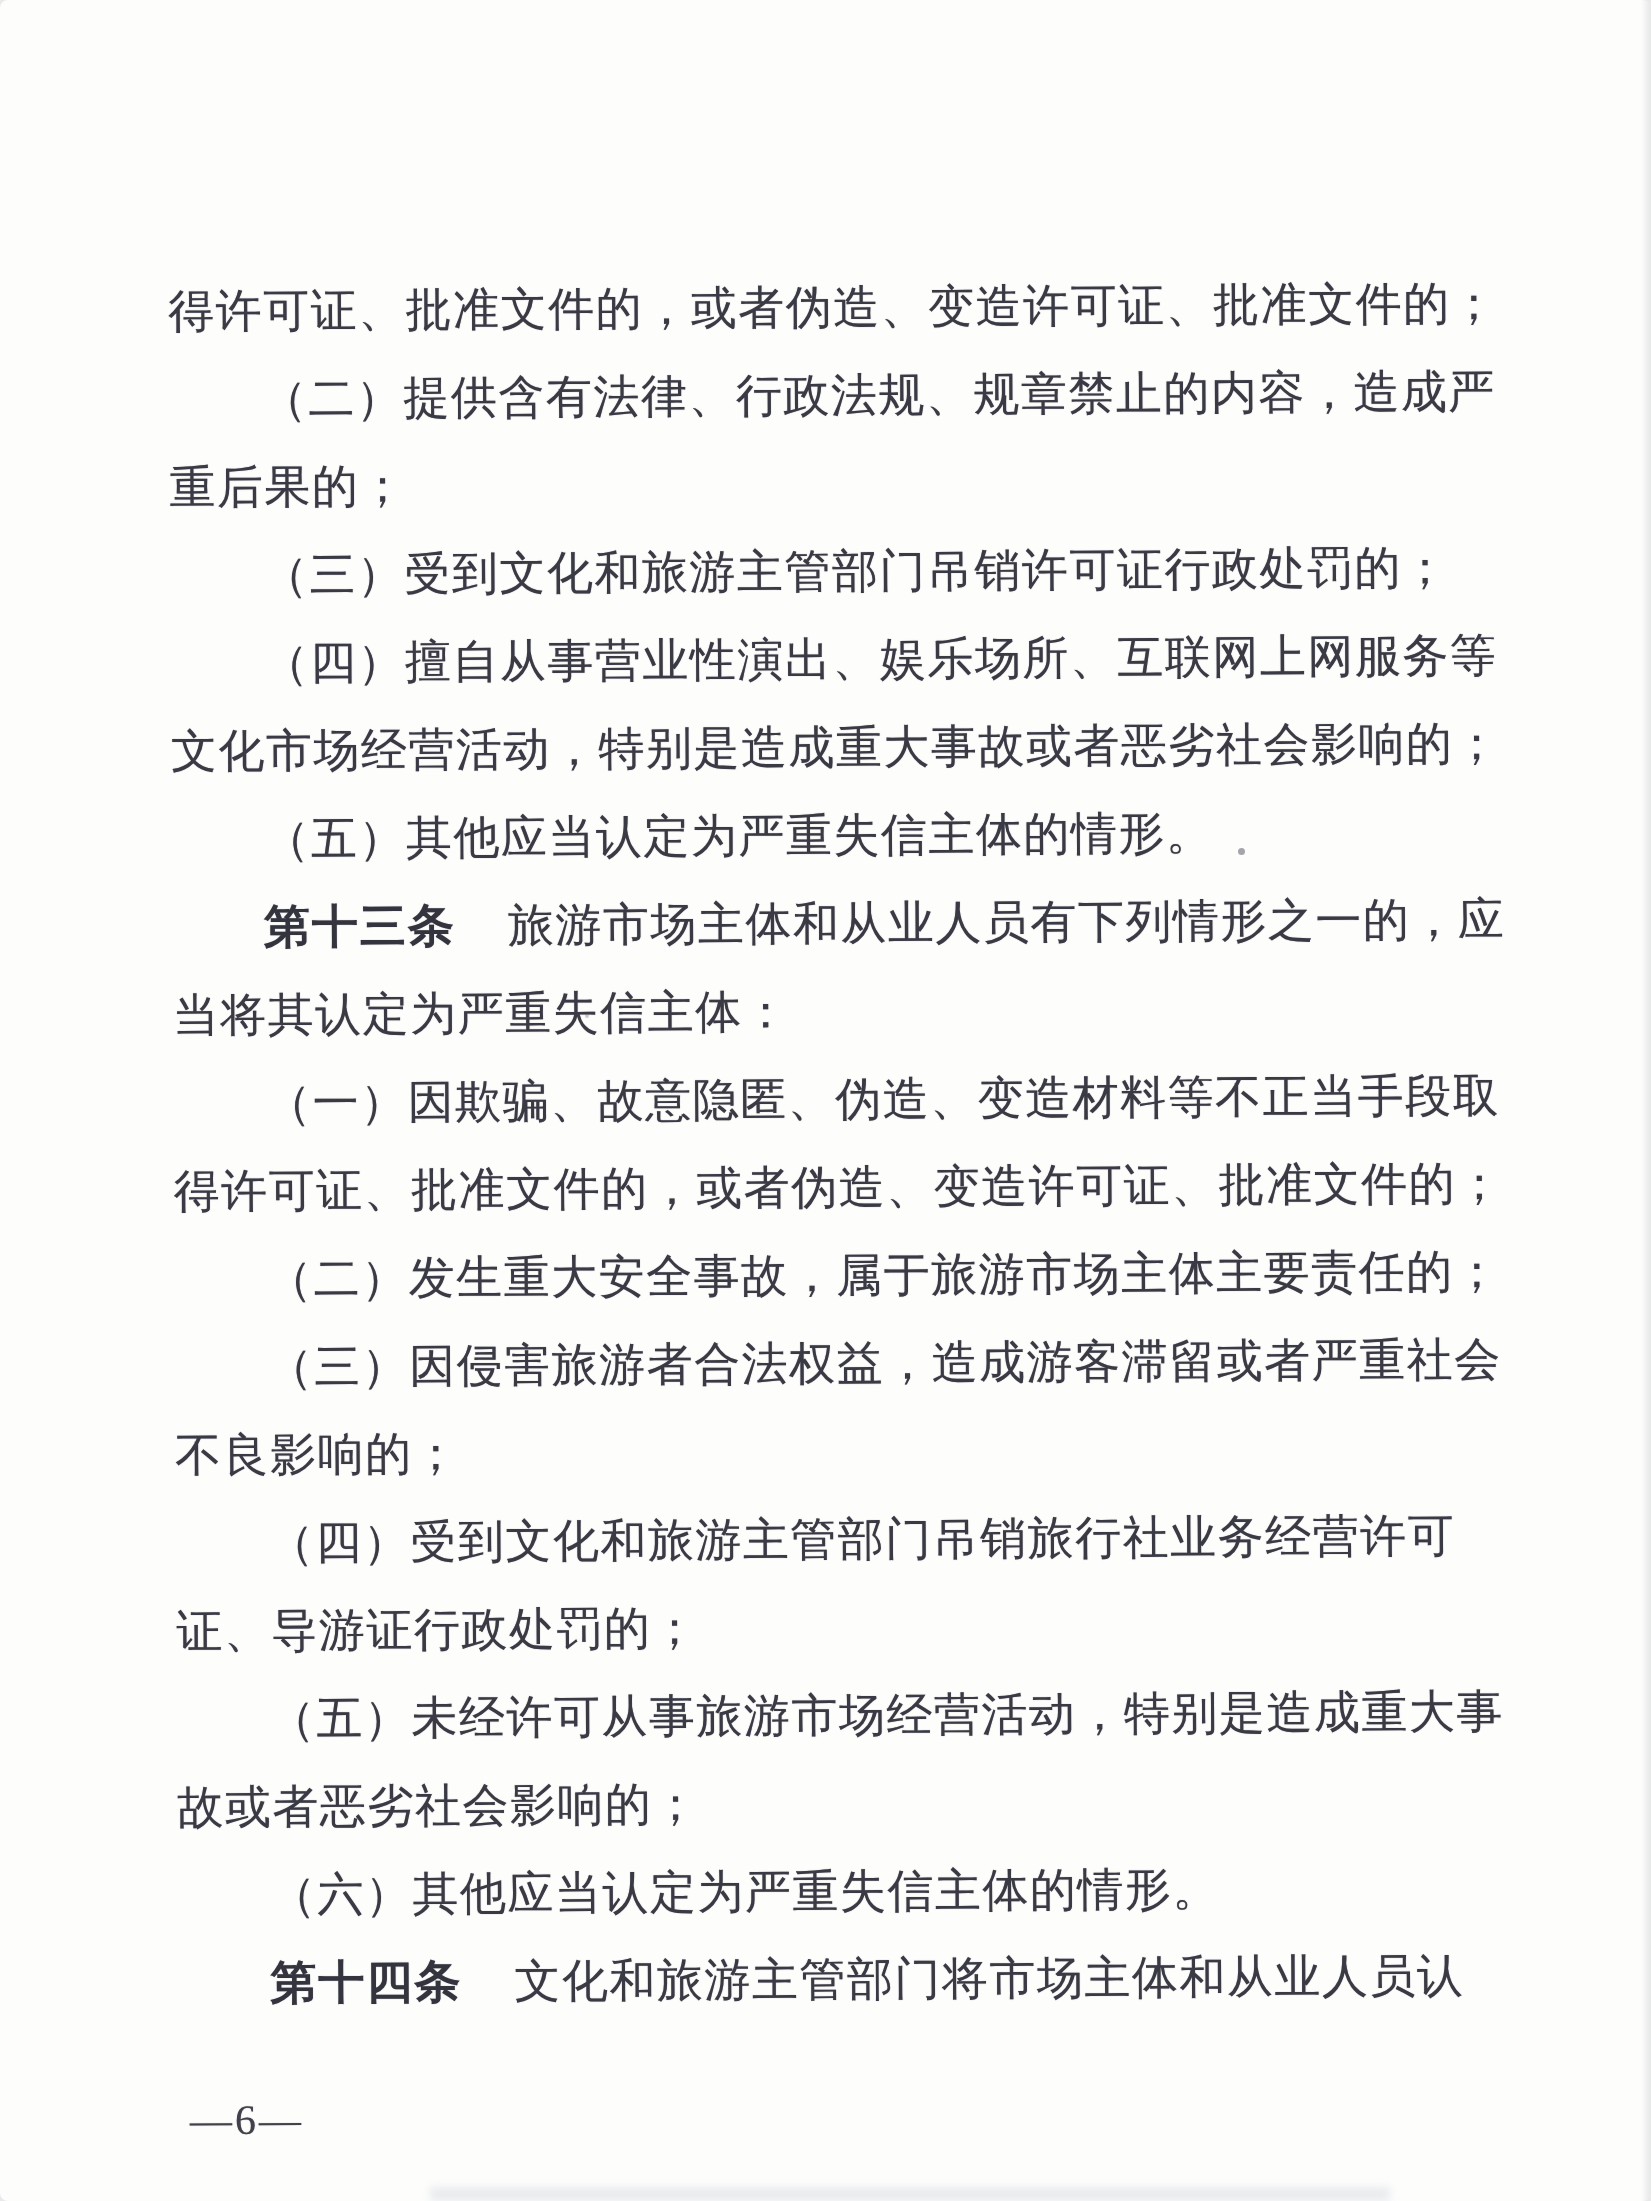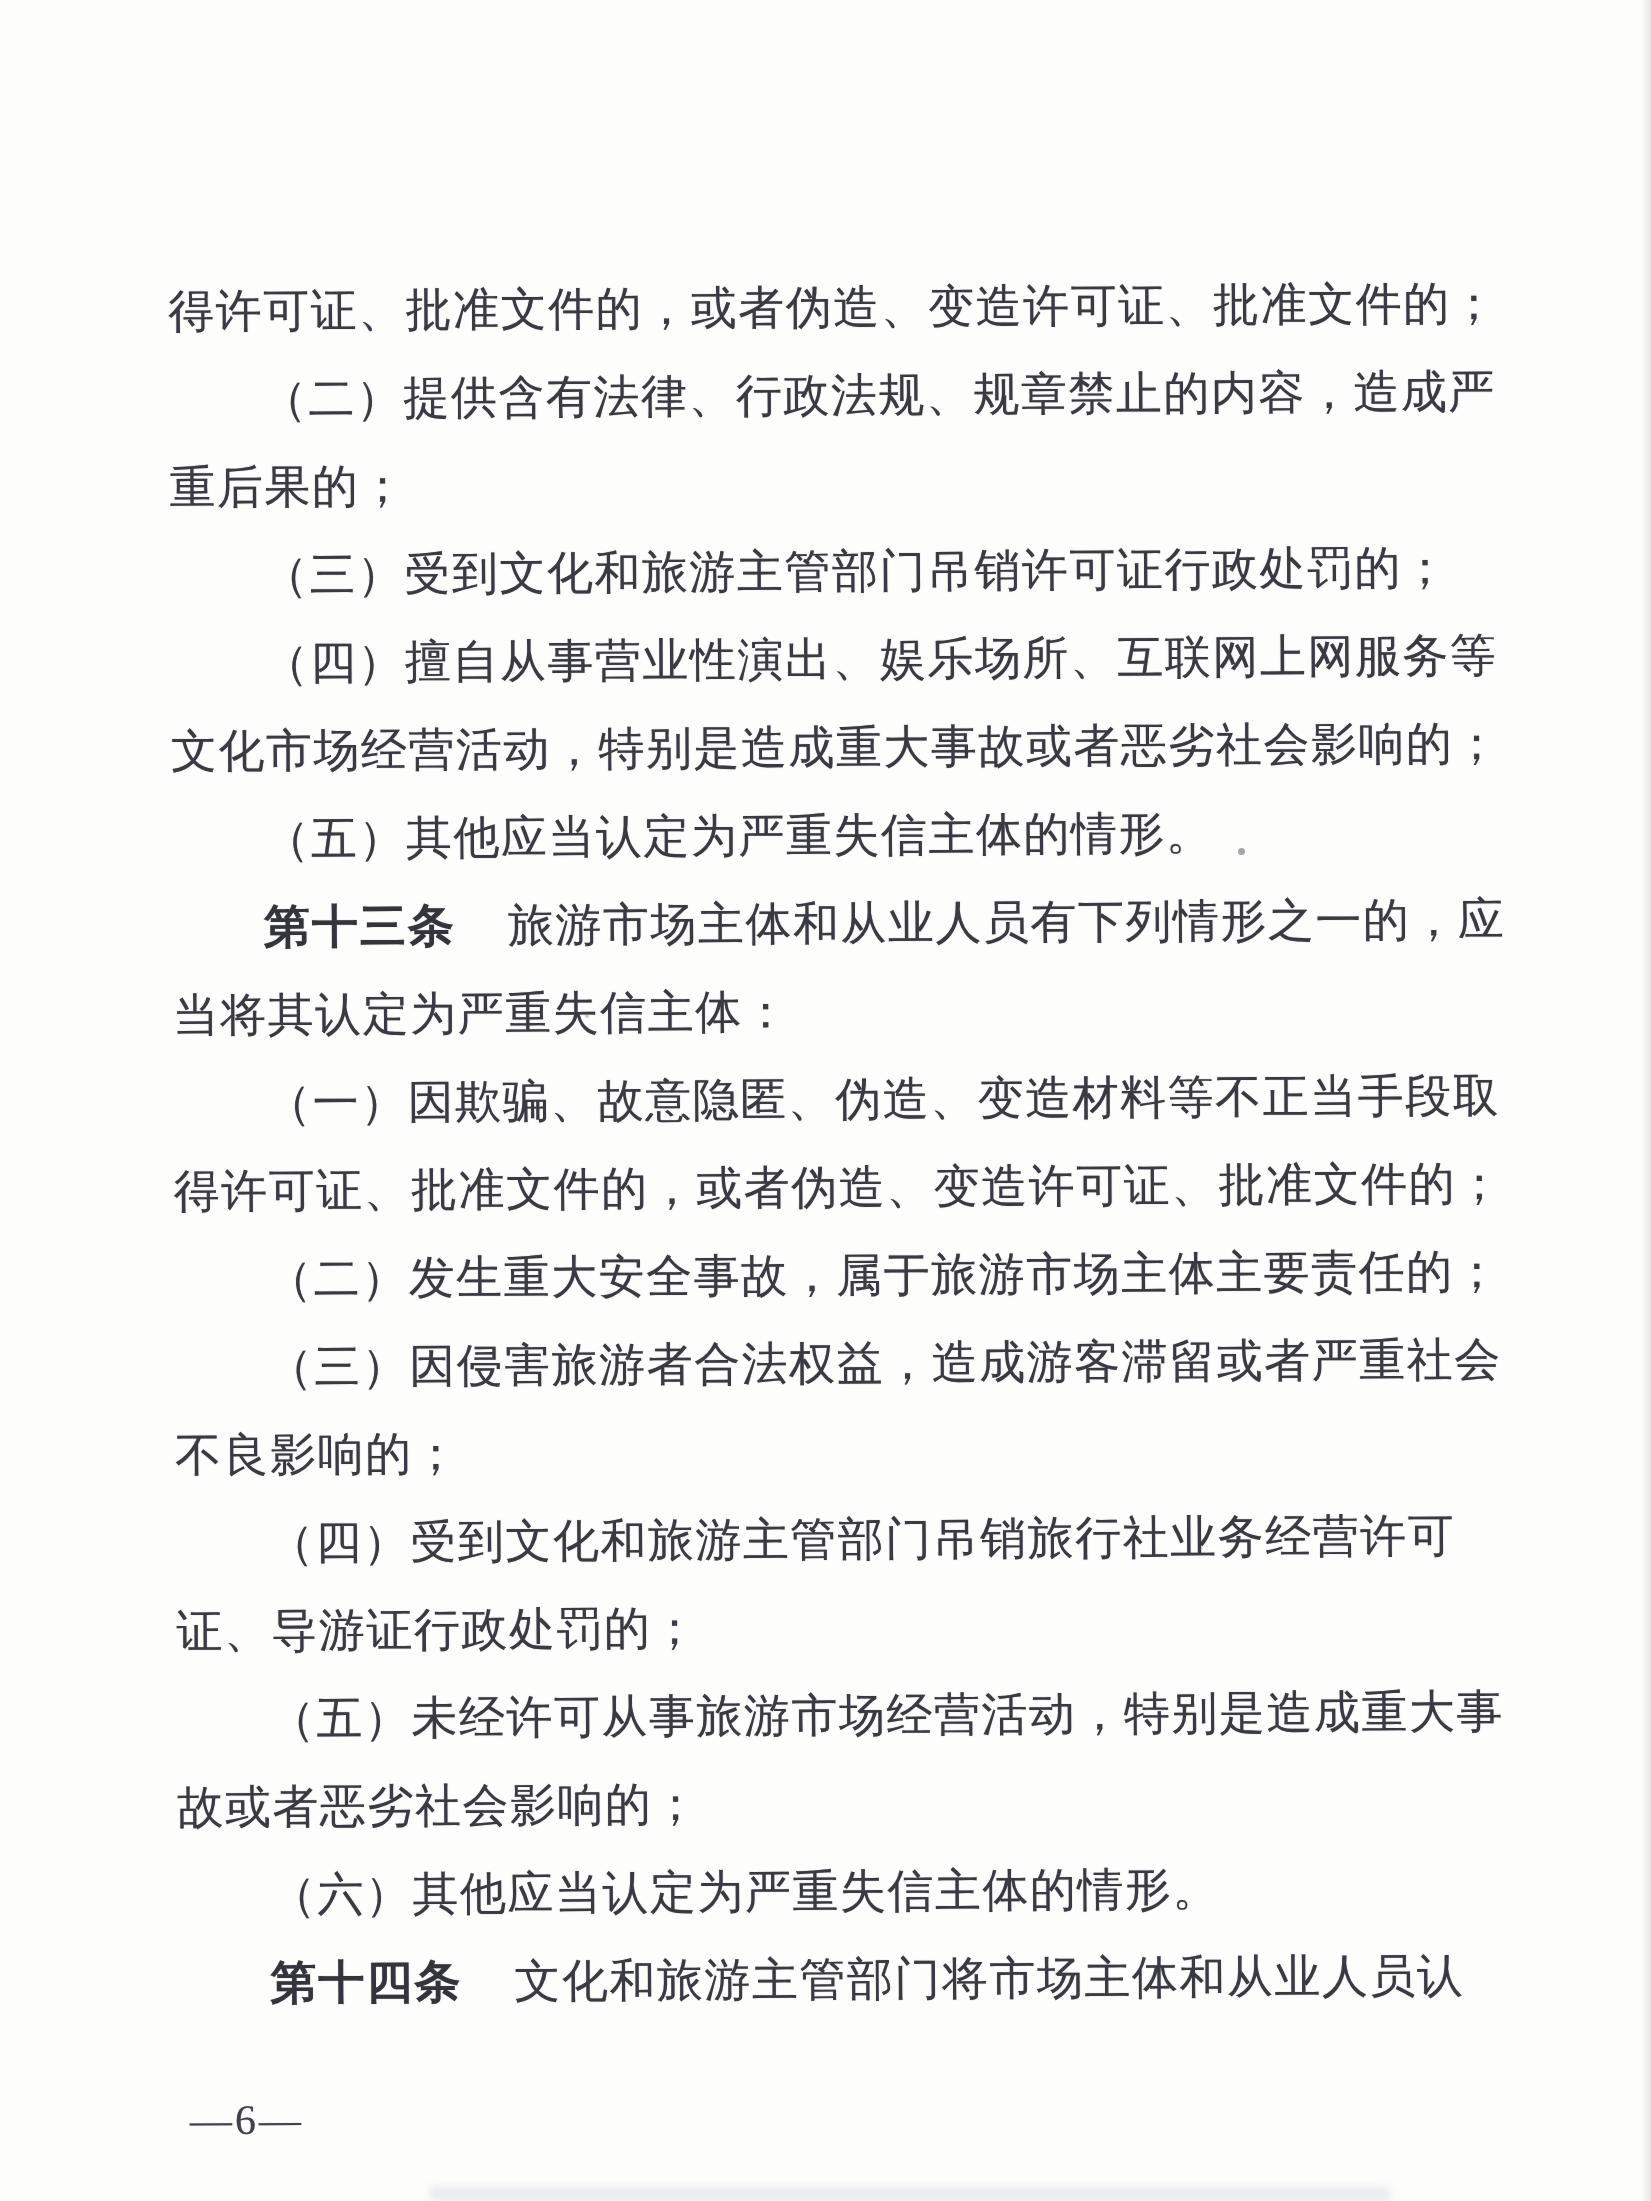--- a/index.html
+++ b/index.html
@@ -7,20 +7,21 @@
     padding: 0;
     background: #e9e9e9;
   }
   .page {
     position: relative;
     width: 1651px;
     height: 2201px;
     background: #fdfdfc;
     overflow: hidden;
     font-family: "Liberation Serif", "DejaVu Serif", serif;
+    border-radius: 8px;
   }
   
   .edge-shade-right {
     position: absolute;
     top: 0; right: 0;
     width: 10px; height: 2201px;
     background: linear-gradient(to left, rgba(160,163,170,0.25), rgba(160,163,170,0));
   }
   
   .bottom-smudge {

